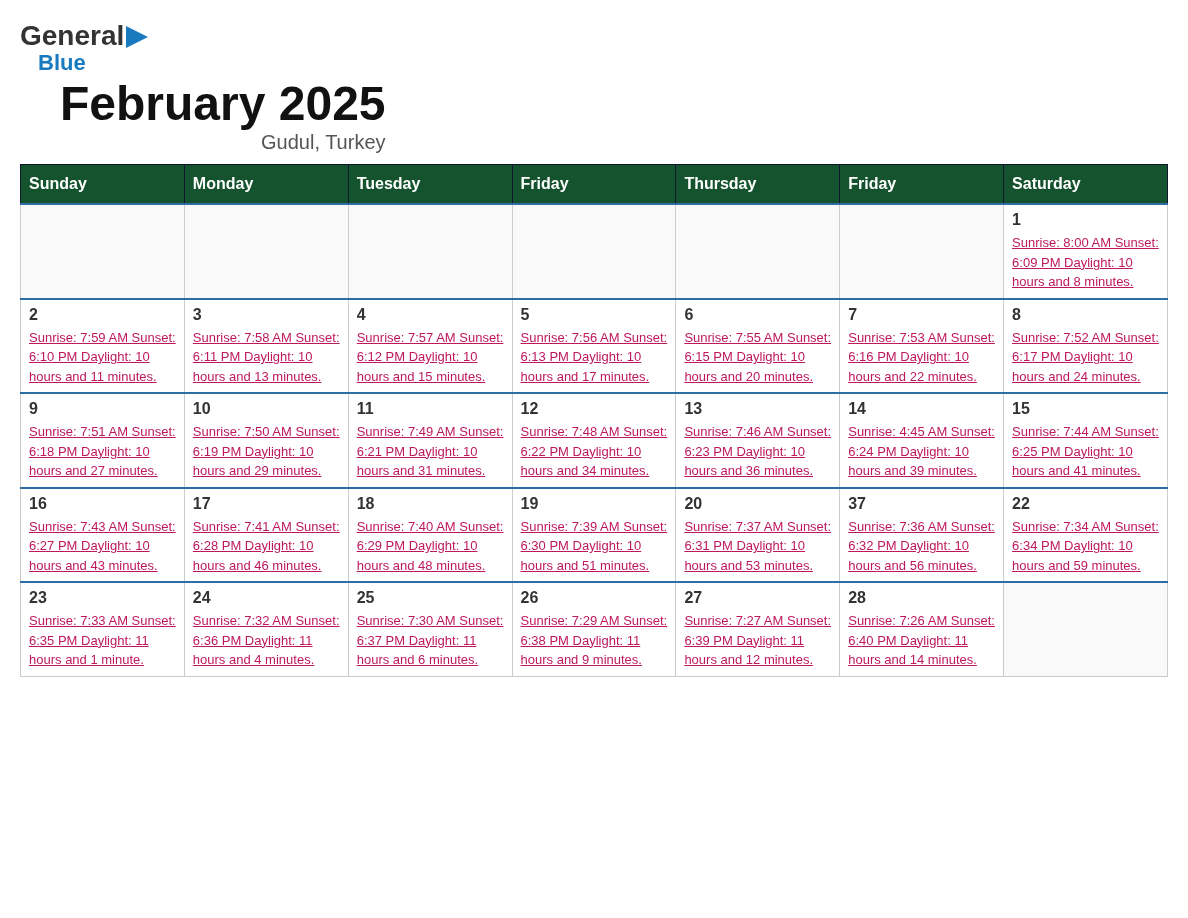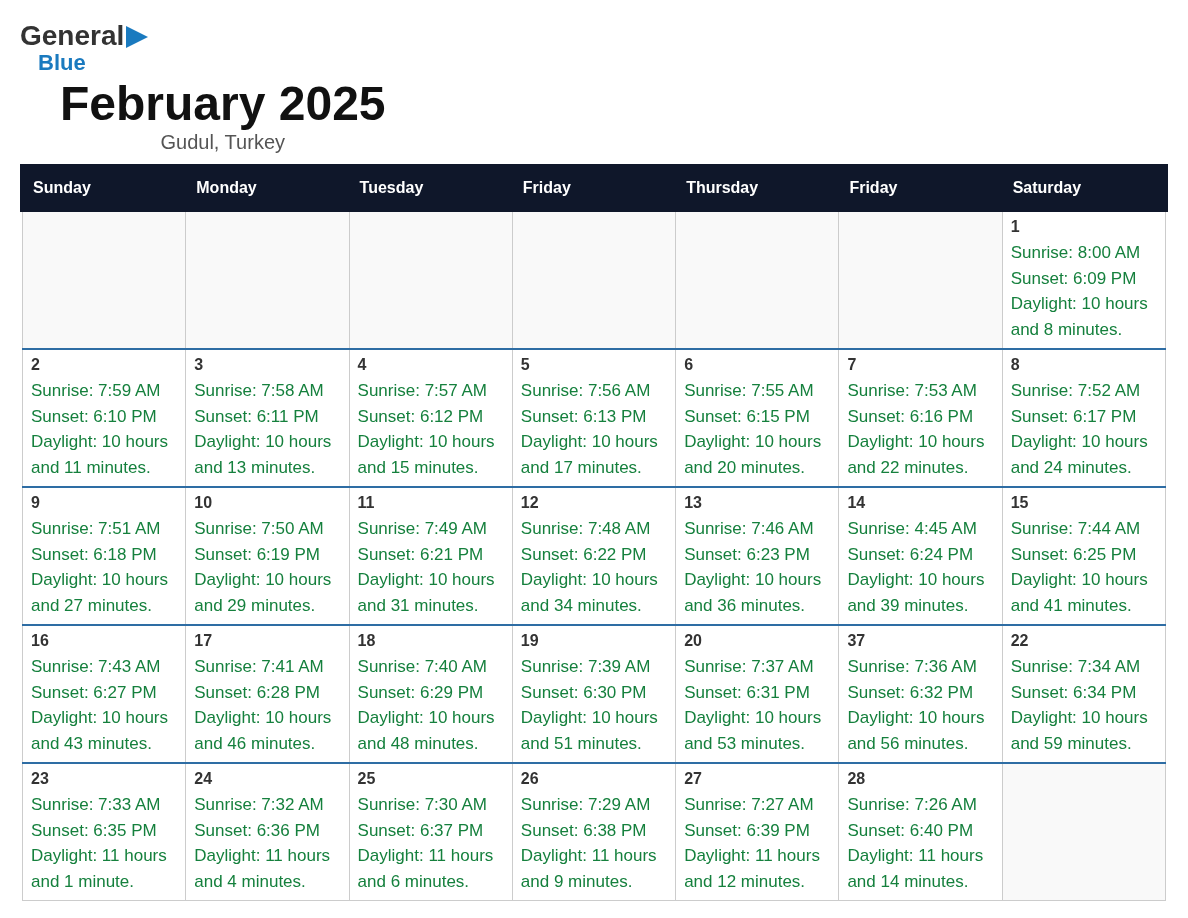--- a/index.html
+++ b/index.html
@@ -27,58 +27,58 @@
       margin-left: 40px;
     }
     .title-block h1 {
       font-size: 48px;
       font-weight: bold;
       color: #111;
     }
     .title-block .location {
       font-size: 20px;
       color: #555;
-      text-align: center;
     }
     .calendar {
       width: 100%;
       border-collapse: collapse;
       margin-top: 10px;
     }
     .calendar thead tr th {
-      background-color: #0f172a;
+      background-color: #14532d;
       color: #fff;
       padding: 10px 8px;
       text-align: left;
       font-size: 16px;
       font-weight: bold;
-      border: 5px solid #0f172a;
+      border: 1px solid #0f172a;
     }
     .calendar tbody tr td {
       vertical-align: top;
       padding: 6px 8px;
       border: 1px solid #ccc;
       font-size: 12px;
       color: #333;
       width: 14.28%;
       min-height: 100px;
     }
     .calendar tbody tr {
       border-top: 2px solid #2e6da4;
     }
     .day-number {
       font-size: 16px;
       font-weight: bold;
       display: block;
       margin-bottom: 4px;
     }
     .day-info {
-      font-size: 17px;
+      font-size: 13px;
       line-height: 1.5;
-      color: #15803d;
+      color: #be185d;
+      text-decoration: underline;
     }
     .empty-cell {
       background: #f9f9f9;
     }
     .logo-wrapper {
       display: flex;
       align-items: center;
     }
     .logo-text-block {
       display: flex;

